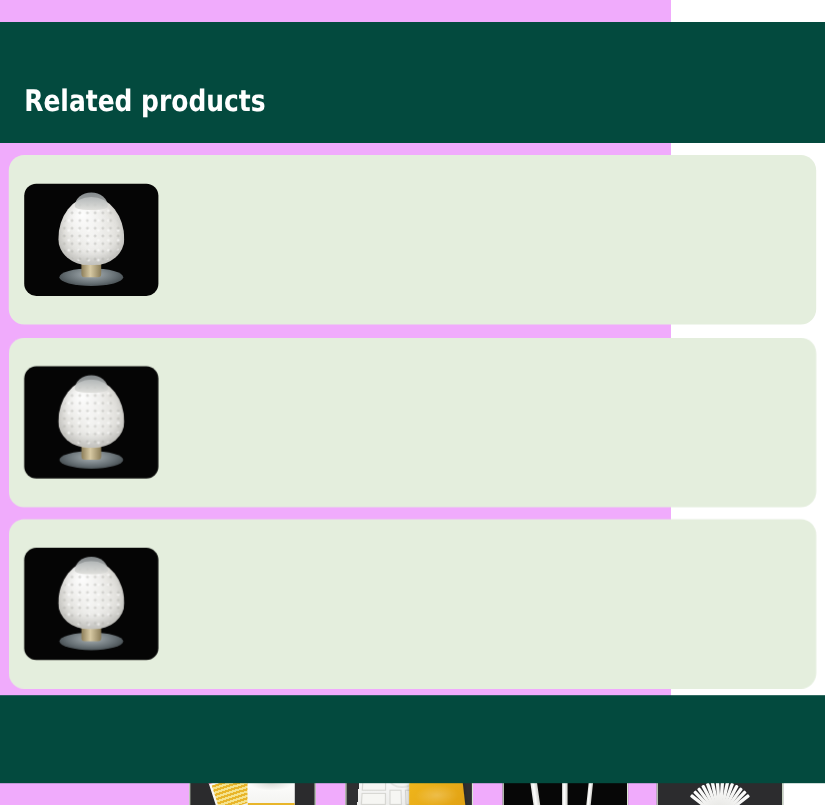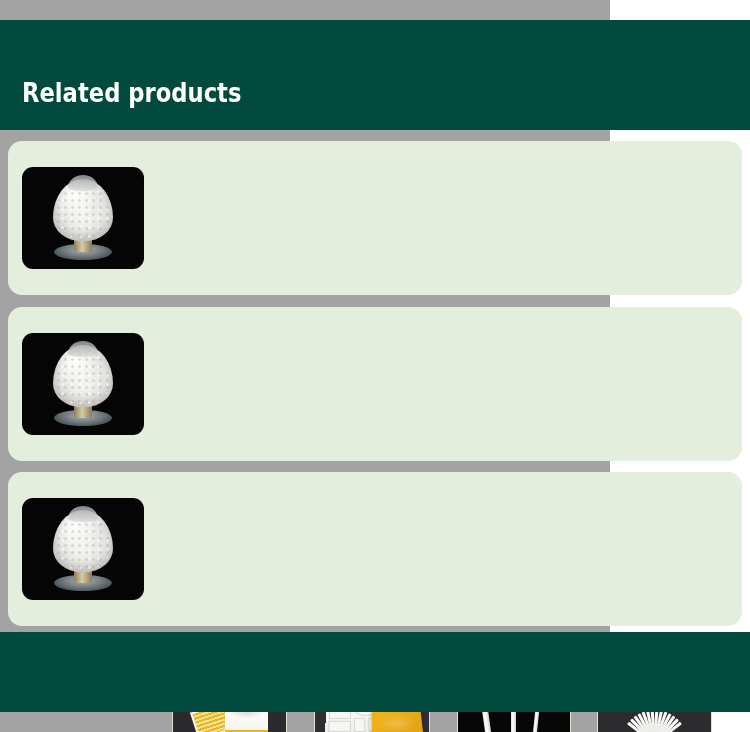--- a/index.html
+++ b/index.html
@@ -10,21 +10,21 @@
     width: 750px;
     height: 732px;
     background: #ffffff;
     font-family: "Liberation Sans", sans-serif;
     overflow: hidden;
   }
   .page {
     position: relative;
     width: 610px;
     height: 732px;
-    background: #a3a3a3;
+    background: #f0abfc;
   }
 
   
   .header-band {
     position: absolute;
     left: 0;
     top: 20px;
     width: 750px;
     height: 110px;
     background: #034a3e;

